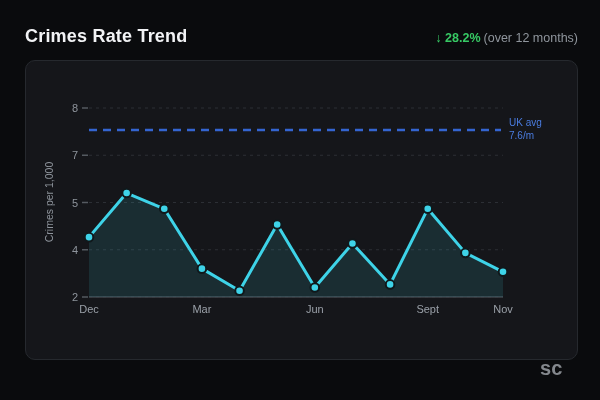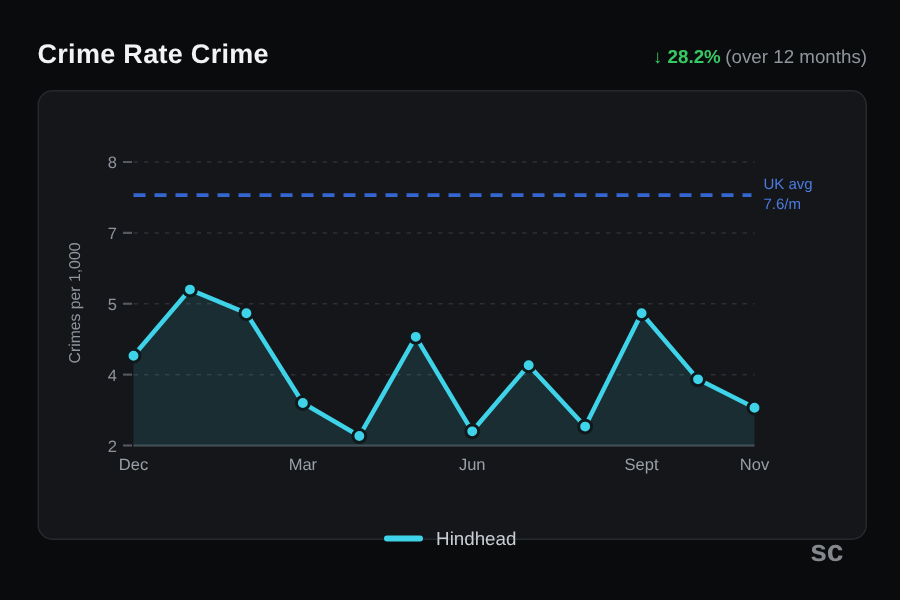--- a/index.html
+++ b/index.html
@@ -28,21 +28,21 @@
   .logo-os{font-size:20px;font-weight:700;color:#0b0c0e;background:#e9eaeb;line-height:24px;
     padding:0 3px;letter-spacing:.5px;margin-top:25px;}
   .logo-reg{font-size:8px;color:#cfd2d6;line-height:8px;margin-left:1px;}
 </style>
 </head>
 <body>
 
 <div class="page">
 
   <div class="hdr">
-    <div class="title">Crime Rate Crime</div>
+    <div class="title">Crimes Rate Trend</div>
     <div class="stat"><span class="arrow">↓</span>&nbsp;<span class="pct">28.2%</span><span class="cap">(over 12 months)</span></div>
   </div>
 
   <div class="card">
     <svg id="chart-svg" width="553" height="300" viewBox="0 0 553 300">
         <g>
           <line x1="63" y1="47" x2="477" y2="47" stroke="#2c2f35" stroke-width="1" stroke-dasharray="3 4"></line>
           <line x1="56" y1="47" x2="62" y2="47" stroke="#555a61" stroke-width="1.4"></line>
           <text x="52" y="51" text-anchor="end" font-size="11" fill="#8e949c">8</text>
           <line x1="63" y1="94.25" x2="477" y2="94.25" stroke="#2c2f35" stroke-width="1" stroke-dasharray="3 4"></line>
@@ -83,24 +83,20 @@
           <circle cx="326.45" cy="182.45" r="4.3" fill="#3ed3e8" stroke="#10181b" stroke-width="2"></circle>
           <circle cx="364.09" cy="223.4" r="4.3" fill="#3ed3e8" stroke="#10181b" stroke-width="2"></circle>
           <circle cx="401.73" cy="147.8" r="4.3" fill="#3ed3e8" stroke="#10181b" stroke-width="2"></circle>
           <circle cx="439.36" cy="191.9" r="4.3" fill="#3ed3e8" stroke="#10181b" stroke-width="2"></circle>
           <circle cx="477" cy="210.8" r="4.3" fill="#3ed3e8" stroke="#10181b" stroke-width="2"></circle>
         </g>
       </svg>
   </div>
 
   <div class="legend">
-    <div class="legend-item">
-      <span class="sw-solid" id="sw0" style="background: rgb(62, 211, 232);"></span>
-      <span class="legend-label">Hindhead</span>
-    </div>
   </div>
 
   <div class="logo">
     <span class="logo-sc">sc</span>
       <span class="logo-os">OS</span>
       <span class="logo-reg">®</span>
   </div>
 
 </div>
 

